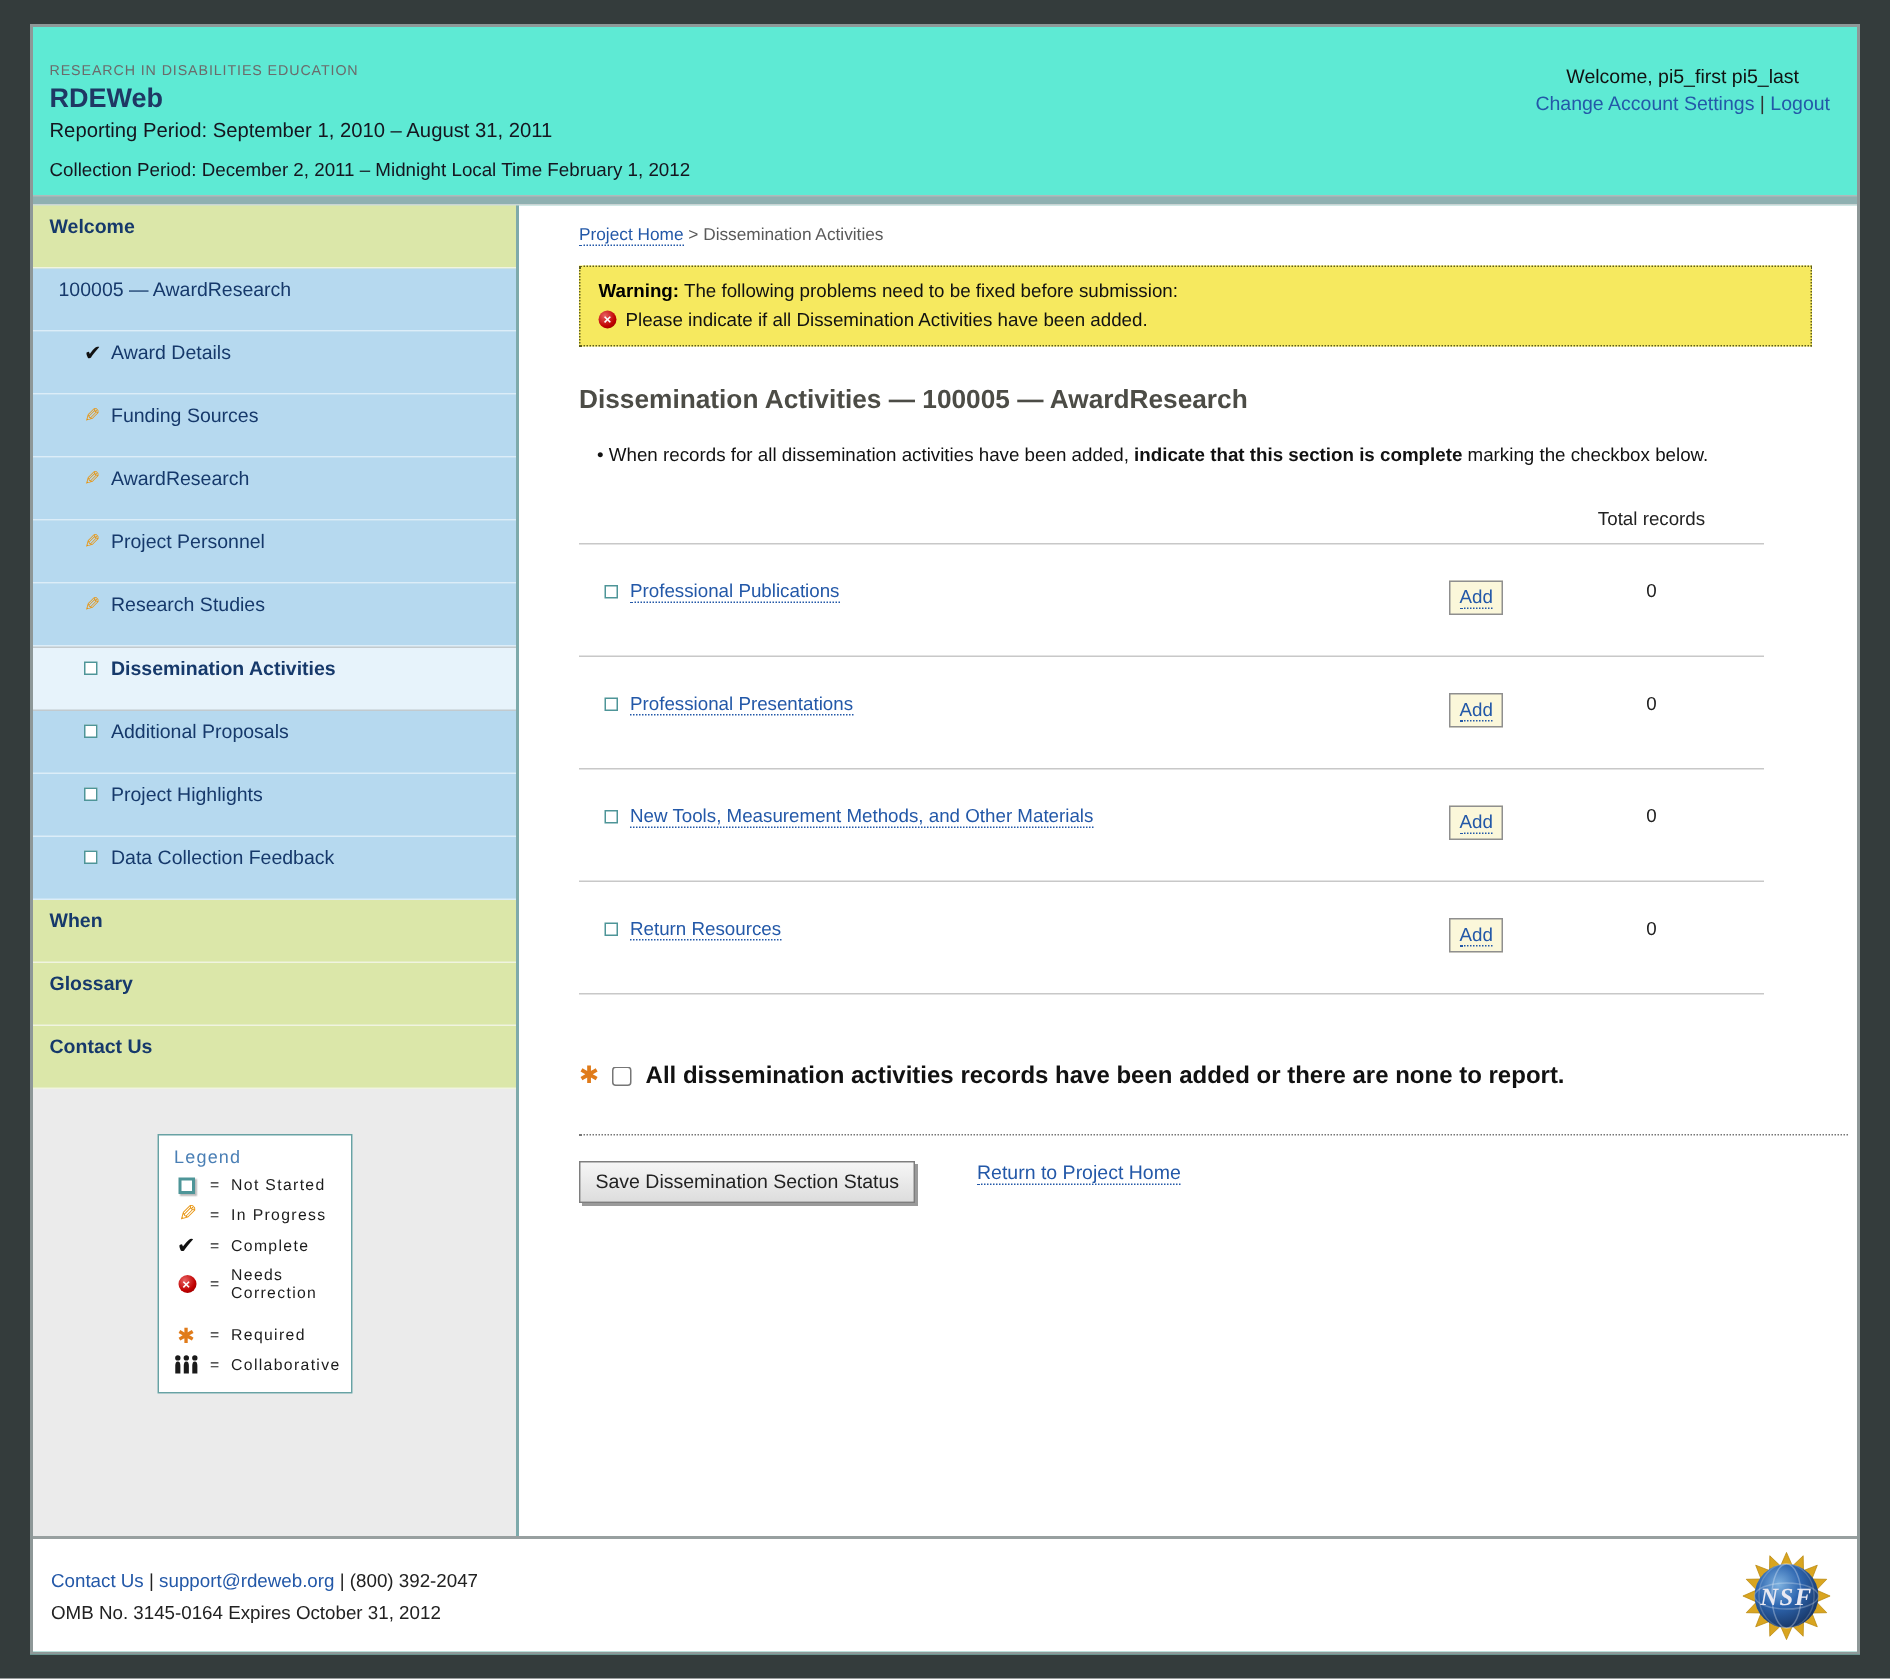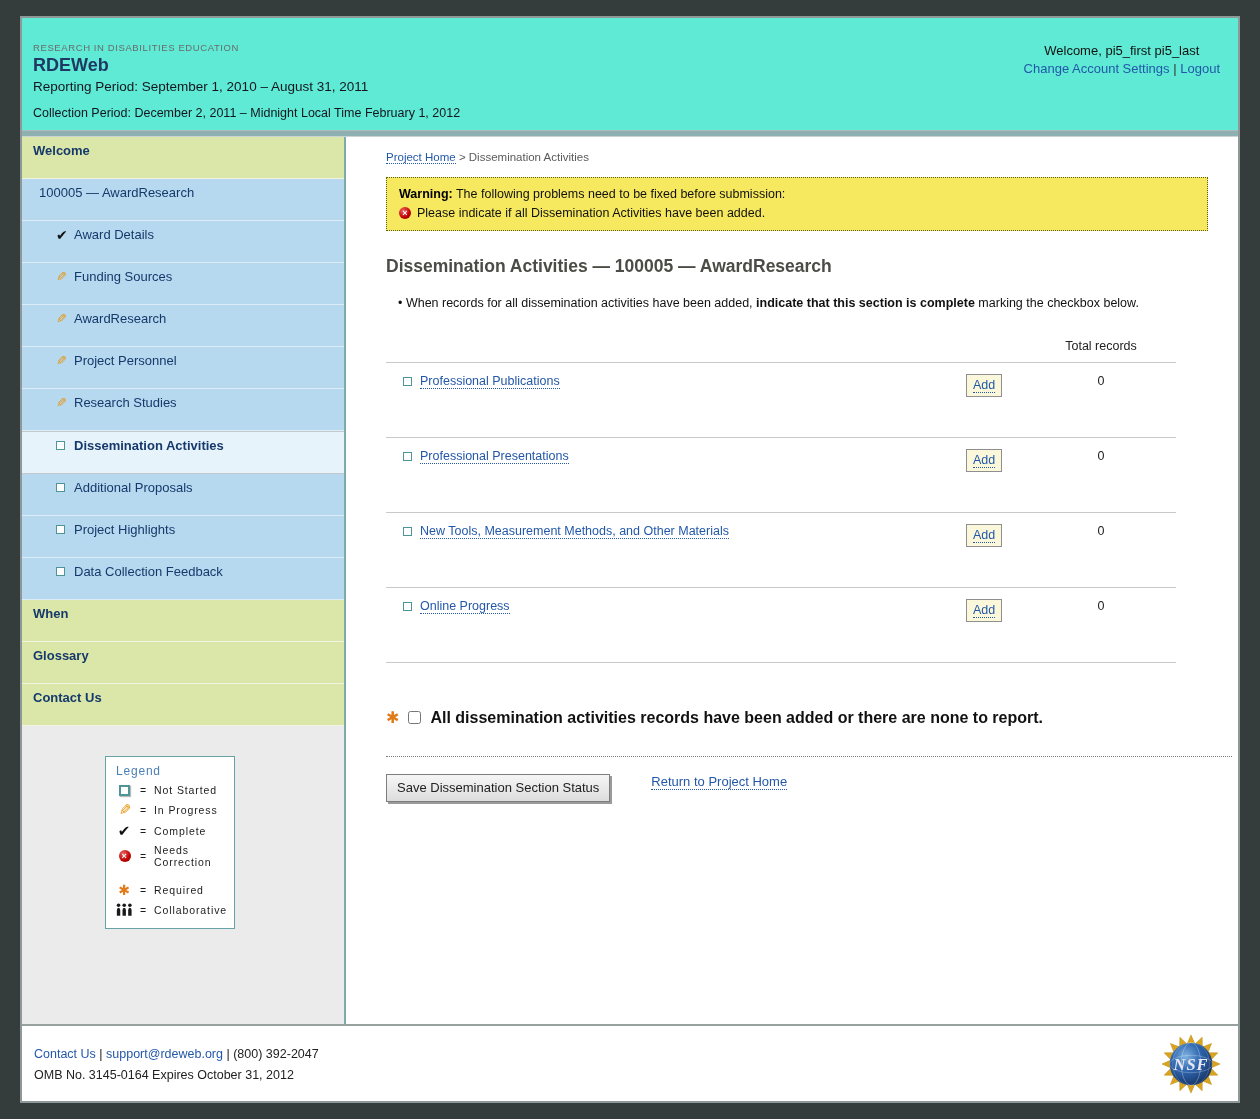--- a/index.html
+++ b/index.html
@@ -66,21 +66,21 @@
 
   
   h1.pagetitle { margin-top:25px; font-size:17.5px; color:#4C4C46; font-weight:bold; }
   .instr { margin-top:17px; font-size:12.5px; color:#111; line-height:1.5; padding-left:12px; max-width:810px; }
 
   
   .acttable { margin-top:26px; width:790px; font-size:12.5px; }
   .trow { display:grid; grid-template-columns:1fr 60px 150px; align-items:start; }
   .thead { padding-bottom:9px; color:#4A4A4A; }
   .thead .tr-count { text-align:center; }
-  .tr-data { border-top:1px solid #C8C8C8; height:75px; padding-top:11px; }
+  .tr-data { border-top:1px solid #C8C8C8; height:75px; padding-top:24px; }
   .acttable .last-line { border-top:1px solid #C8C8C8; height:0; }
   .tr-label { display:flex; align-items:center; gap:8px; padding-left:17px; }
   .tr-count { text-align:center; color:#222; }
   .addbtn { display:inline-block; background:#FBF7DA; border:1px solid #8F8F8F; padding:3px 6px 4px; cursor:pointer; }
   .addbtn span { color:#2358A8; border-bottom:1px dotted #2358A8; font-size:12.5px; }
 
   
   .completerow { margin-top:46px; display:flex; align-items:center; gap:9px; }
   .completerow .req-glyph { font-size:16px; }
   .completerow input { width:13px; height:13px; cursor:pointer; }
@@ -305,21 +305,21 @@
             <span class="sq"></span>
             <a class="lnk">New Tools, Measurement Methods, and Other Materials</a>
           </span>
           <span><a class="addbtn"><span>Add</span></a></span>
           <span class="tr-count">0</span>
         </div>
 
         <div class="trow tr-data">
           <span class="tr-label">
             <span class="sq"></span>
-            <a class="lnk">Online Progress</a>
+            <a class="lnk">Return Resources</a>
           </span>
           <span><a class="addbtn"><span>Add</span></a></span>
           <span class="tr-count">0</span>
         </div>
 
         <div class="last-line"></div>
       </div>
 
       <div class="completerow">
         <span class="req-glyph">✱</span>

